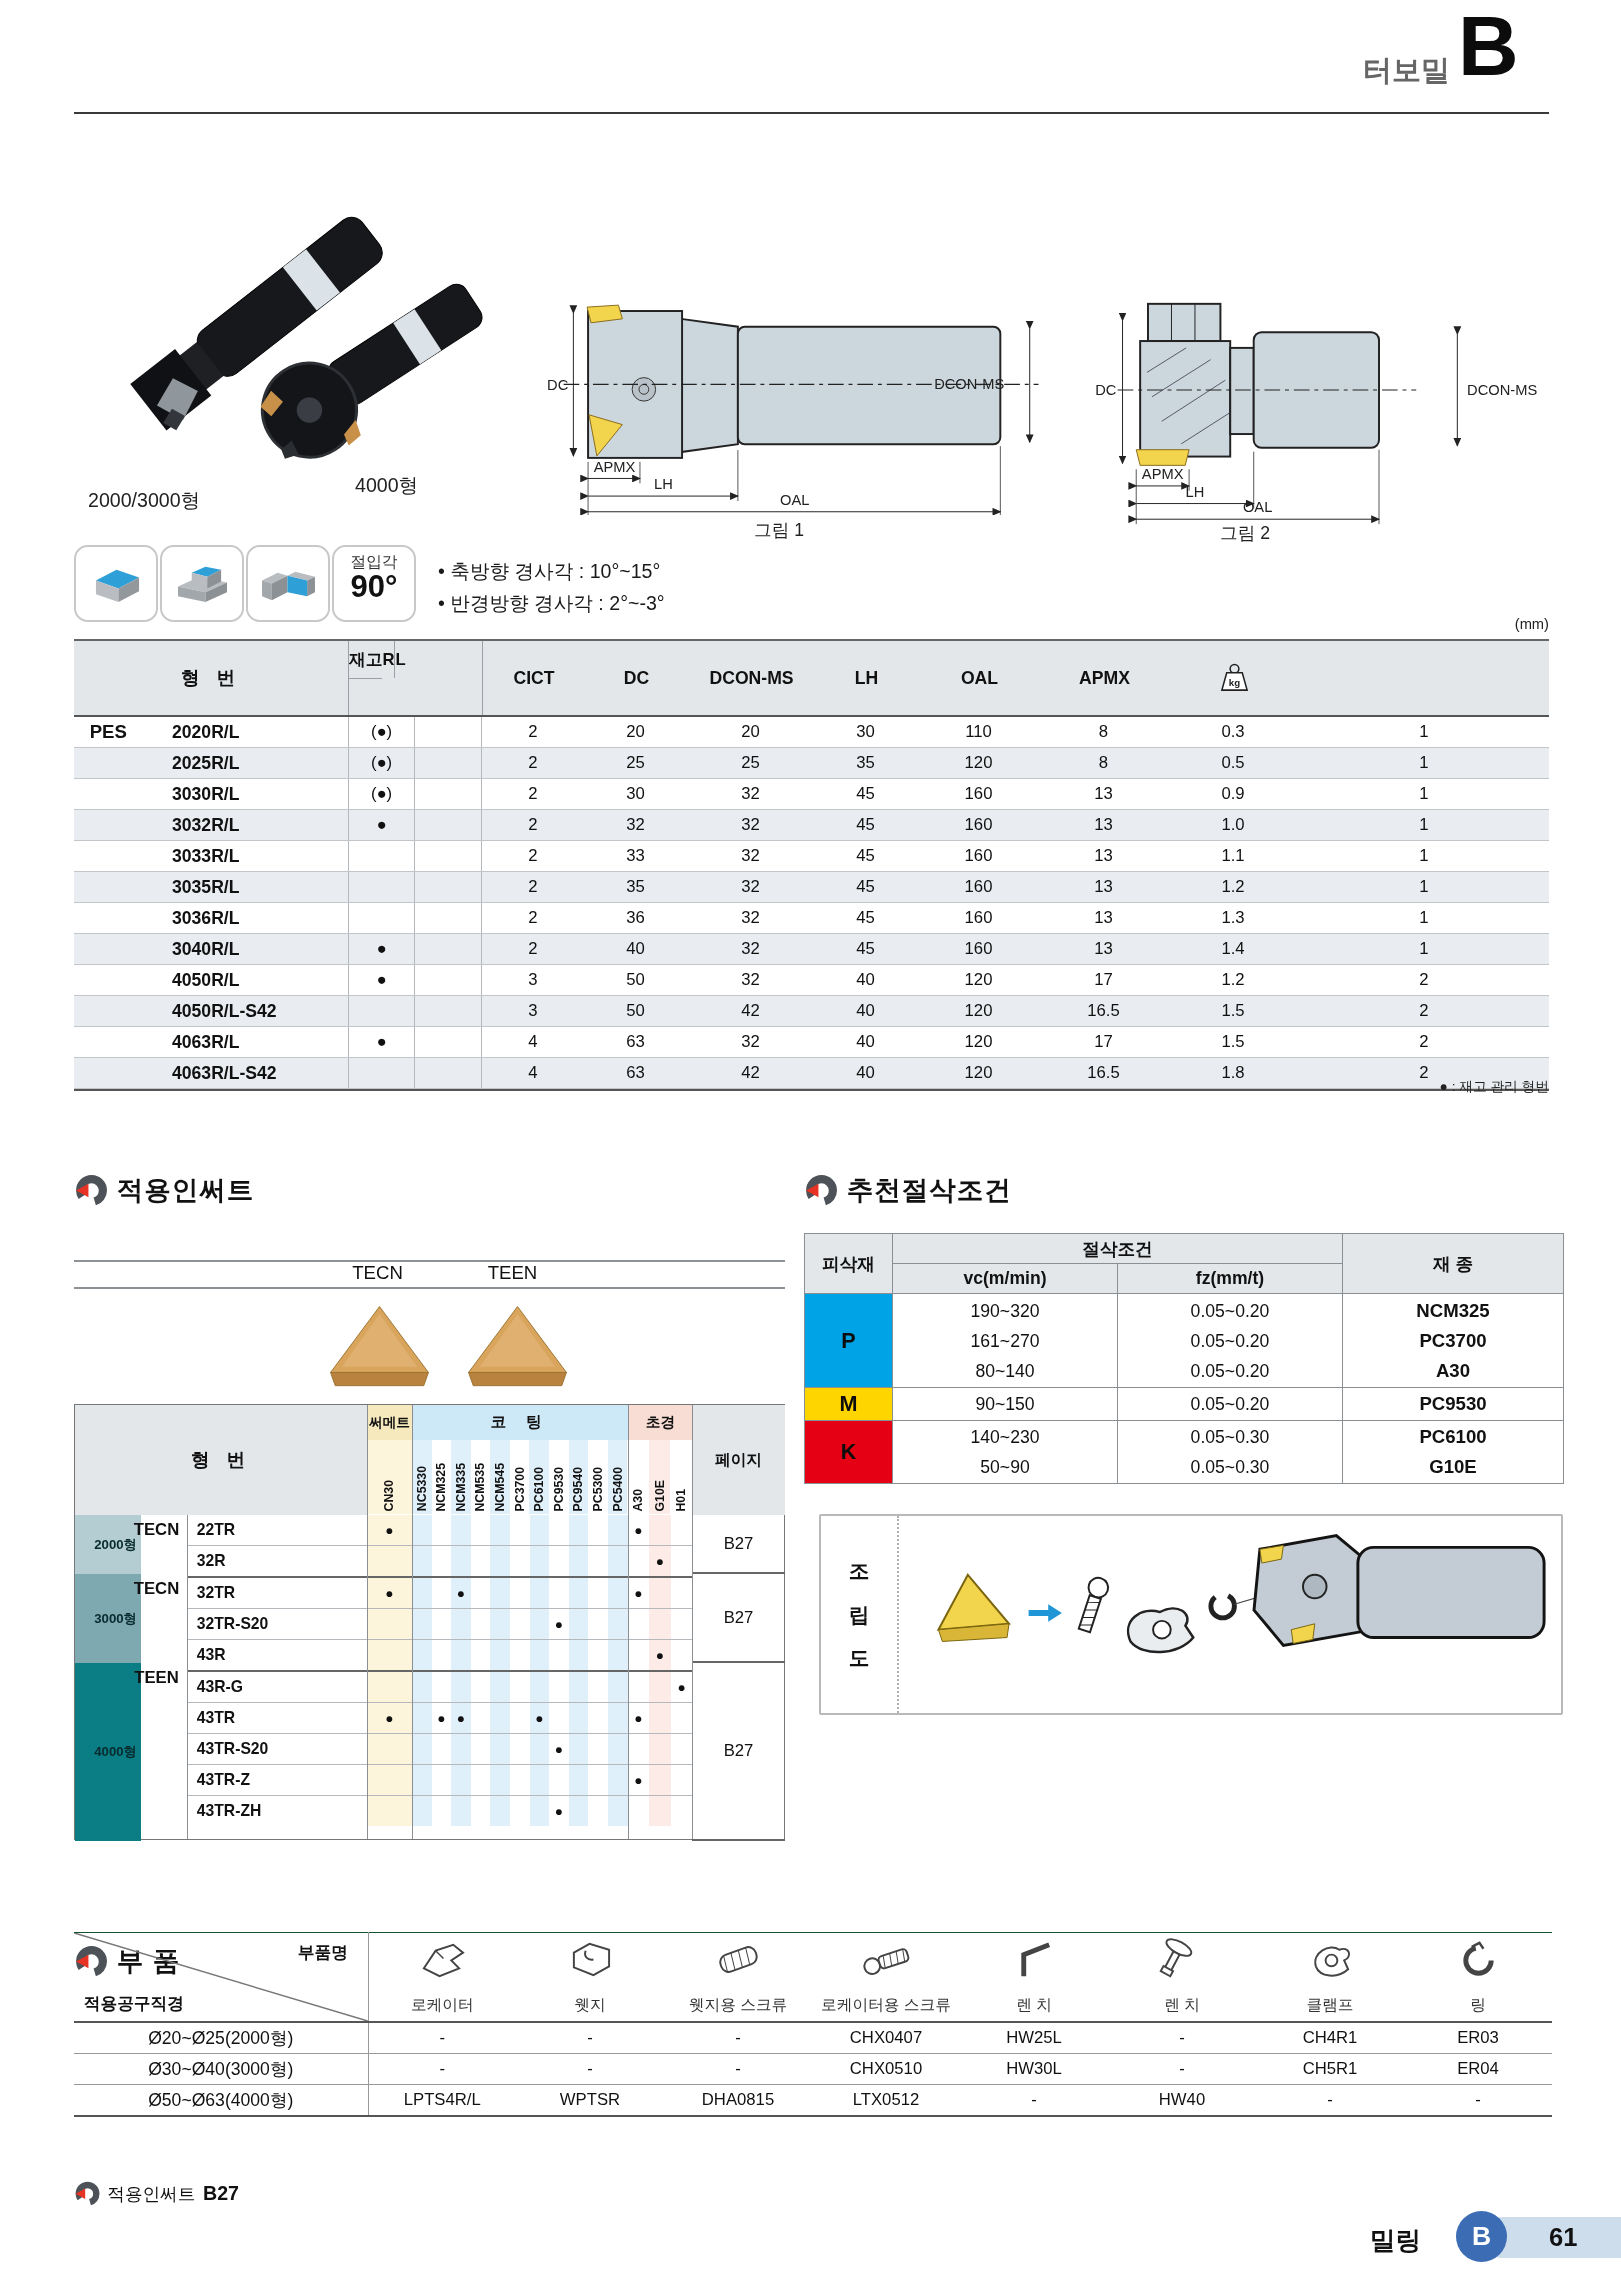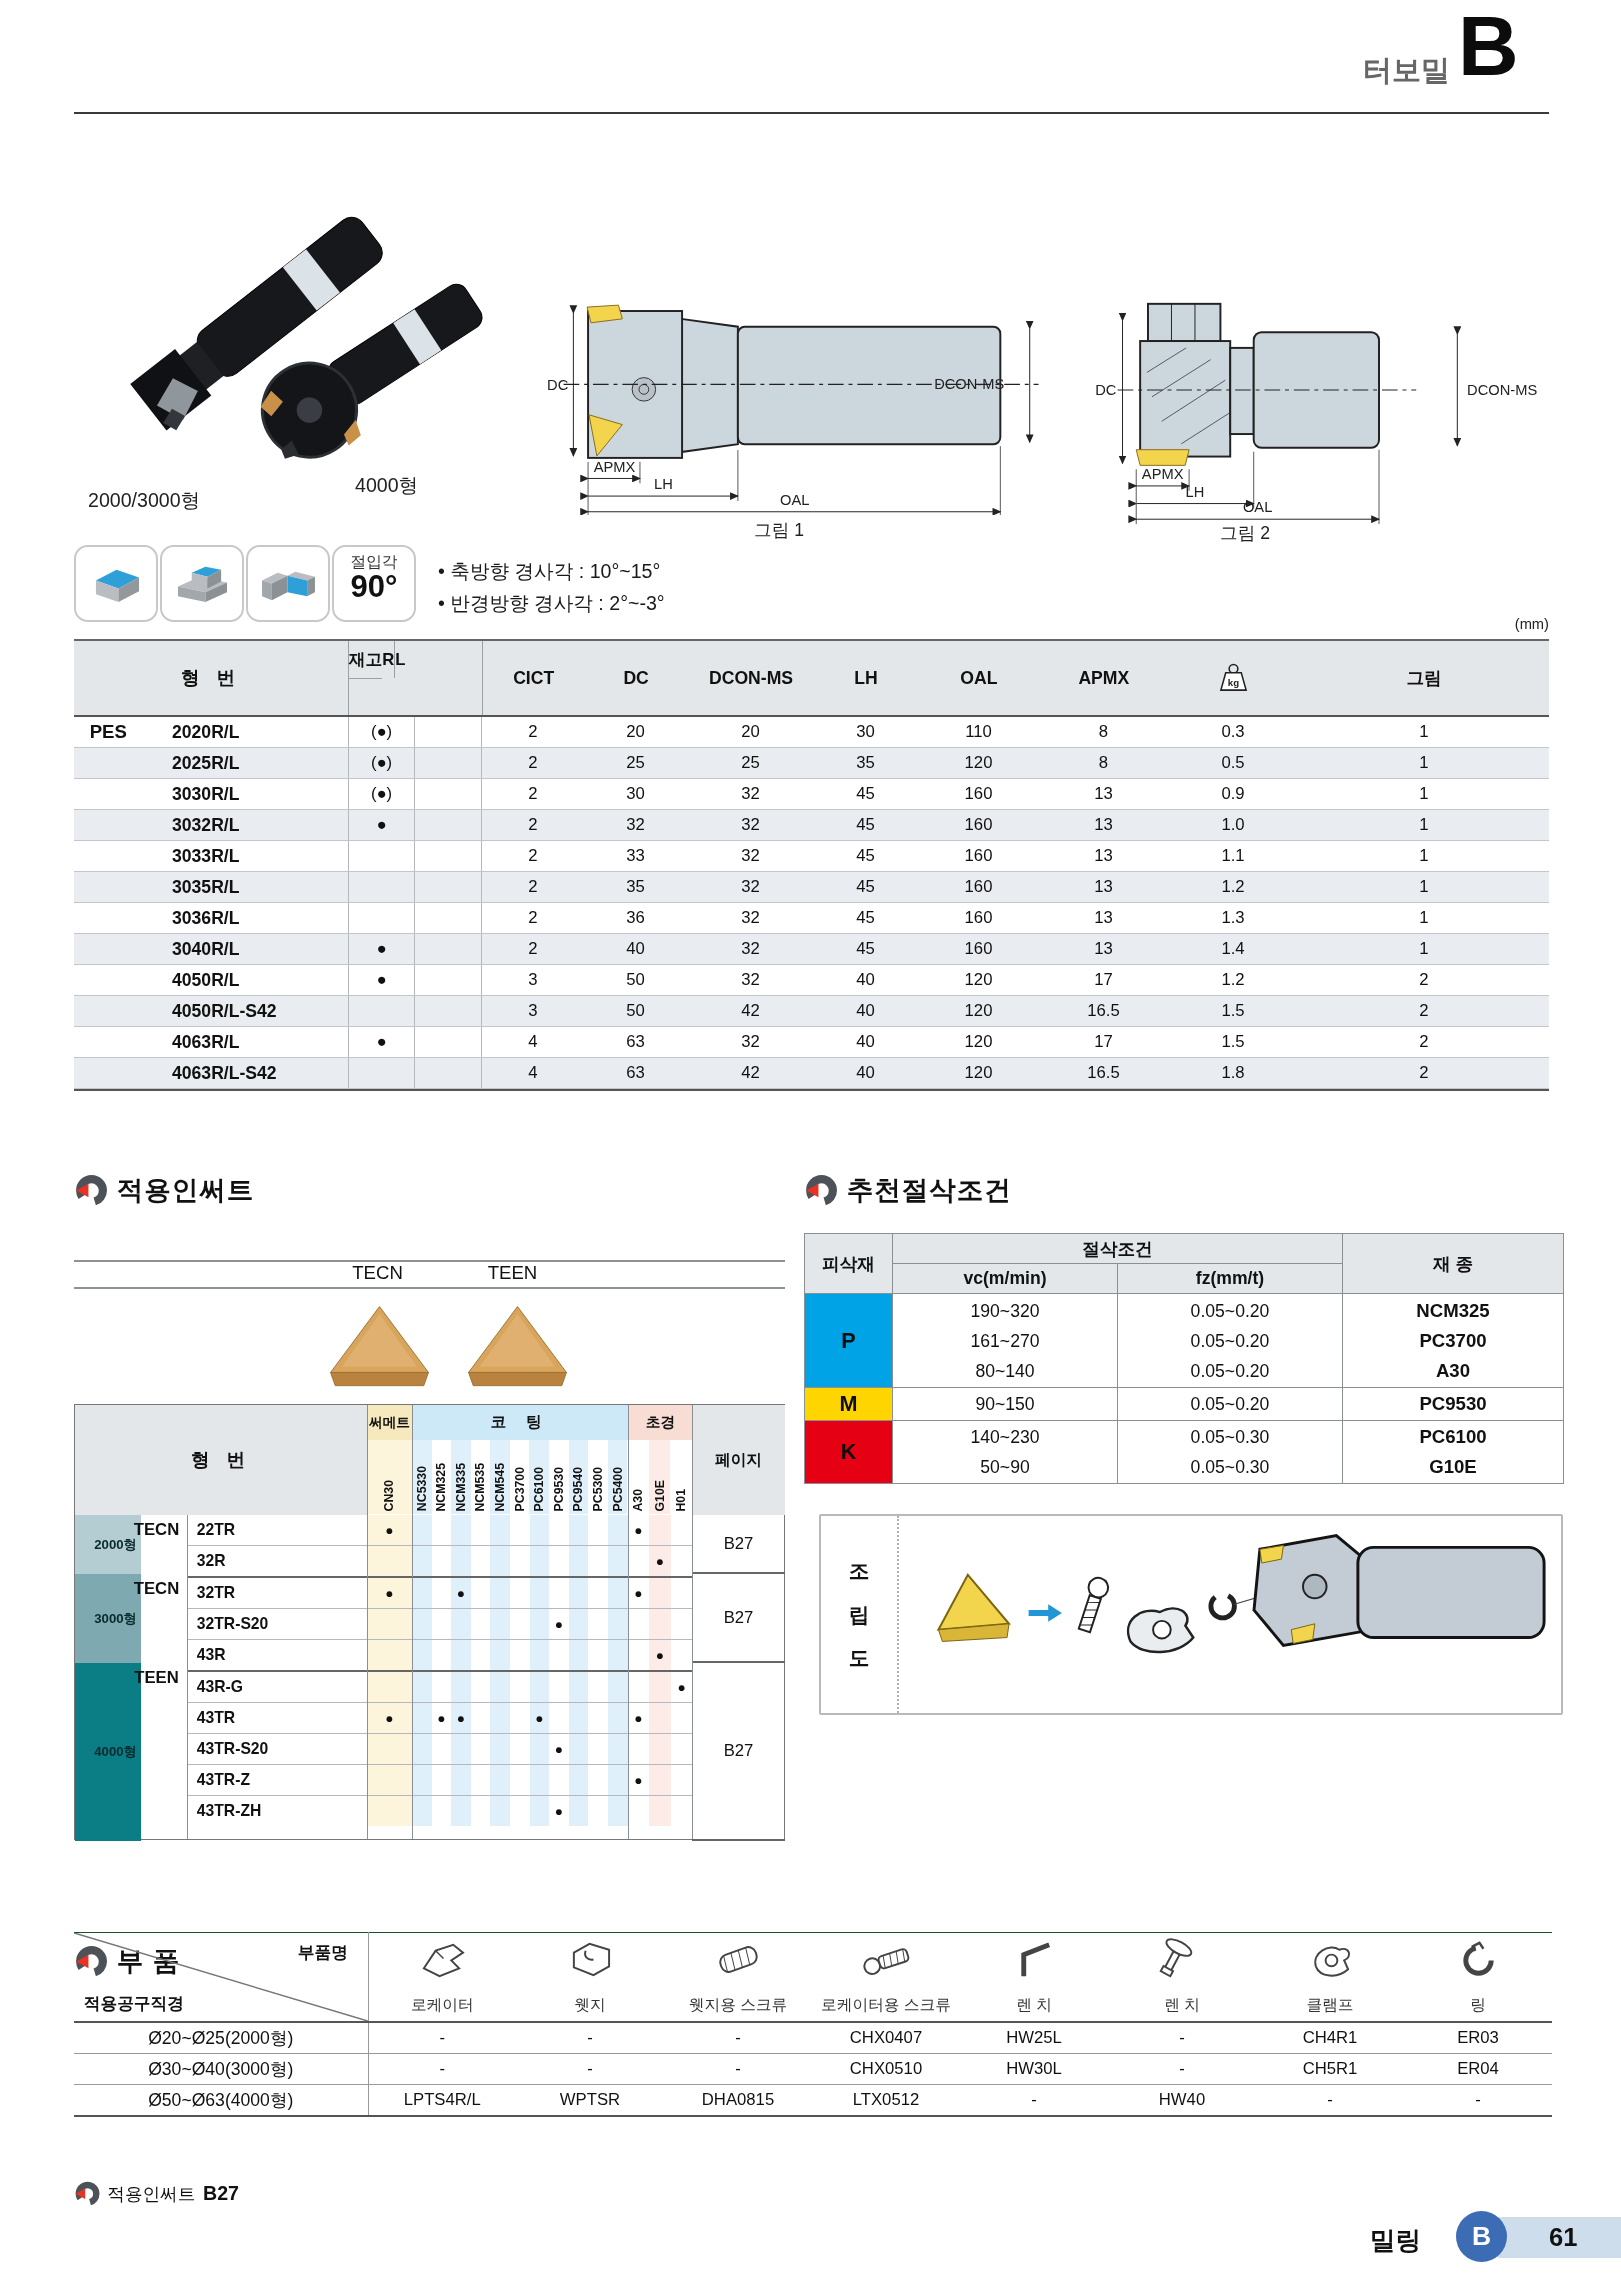--- a/index.html
+++ b/index.html
@@ -253,21 +253,20 @@
       <div class="cell w-lh">LH</div>
       <div class="cell w-oal">OAL</div>
       <div class="cell w-apmx">APMX</div>
       <div class="cell w-wt">
         <svg width="35" height="33" viewBox="0 0 36 34" style="font-size:18px">
             <circle cx="18" cy="7" r="4.5" fill="none" stroke="#222" stroke-width="1.6"></circle>
             <polygon points="10,11 26,11 31,29 5,29" fill="#fff" stroke="#222" stroke-width="1.6"></polygon>
             <text x="18" y="25" font-size="10" font-weight="bold" text-anchor="middle" fill="#222">kg</text>
           </svg>
       </div>
-      <div class="cell w-fig">그림</div>
     </div>
     <div class="specbody">
 
         <div class="srow">
           <div class="cser w-ser">PES</div>
           <div class="cmod w-mod">2020R/L</div>
           <div class="cr w-r">(●)</div>
           <div class="cl w-l"></div>
           <div class="w-cict">2</div>
           <div class="w-dc">20</div>
@@ -438,20 +437,21 @@
           <div class="w-dc">63</div>
           <div class="w-dcon">42</div>
           <div class="w-lh">40</div>
           <div class="w-oal">120</div>
           <div class="w-apmx">16.5</div>
           <div class="w-wt">1.8</div>
           <div class="w-fig">2</div>
         </div>
       </div>
   </div>
+  <div class="abs stocknote">● : 재고 관리 형번</div>
 
   <div class="abs shead" style="left:74px;top:1172px">
     <svg width="33" height="33" viewBox="0 0 32 32">
         <circle cx="17" cy="16" r="11" fill="none" stroke="#4c5257" stroke-width="8" stroke-dasharray="56 14" stroke-dashoffset="-28"></circle>
         <polygon points="2,16 14,9.5 14,22.5" fill="#e63323"></polygon>
       </svg>
     <span class="txt">적용인써트</span>
   </div>
   <div class="abs tline" style="top:1260px"></div>
   <div class="abs ttype" style="left:299px">TECN</div>

